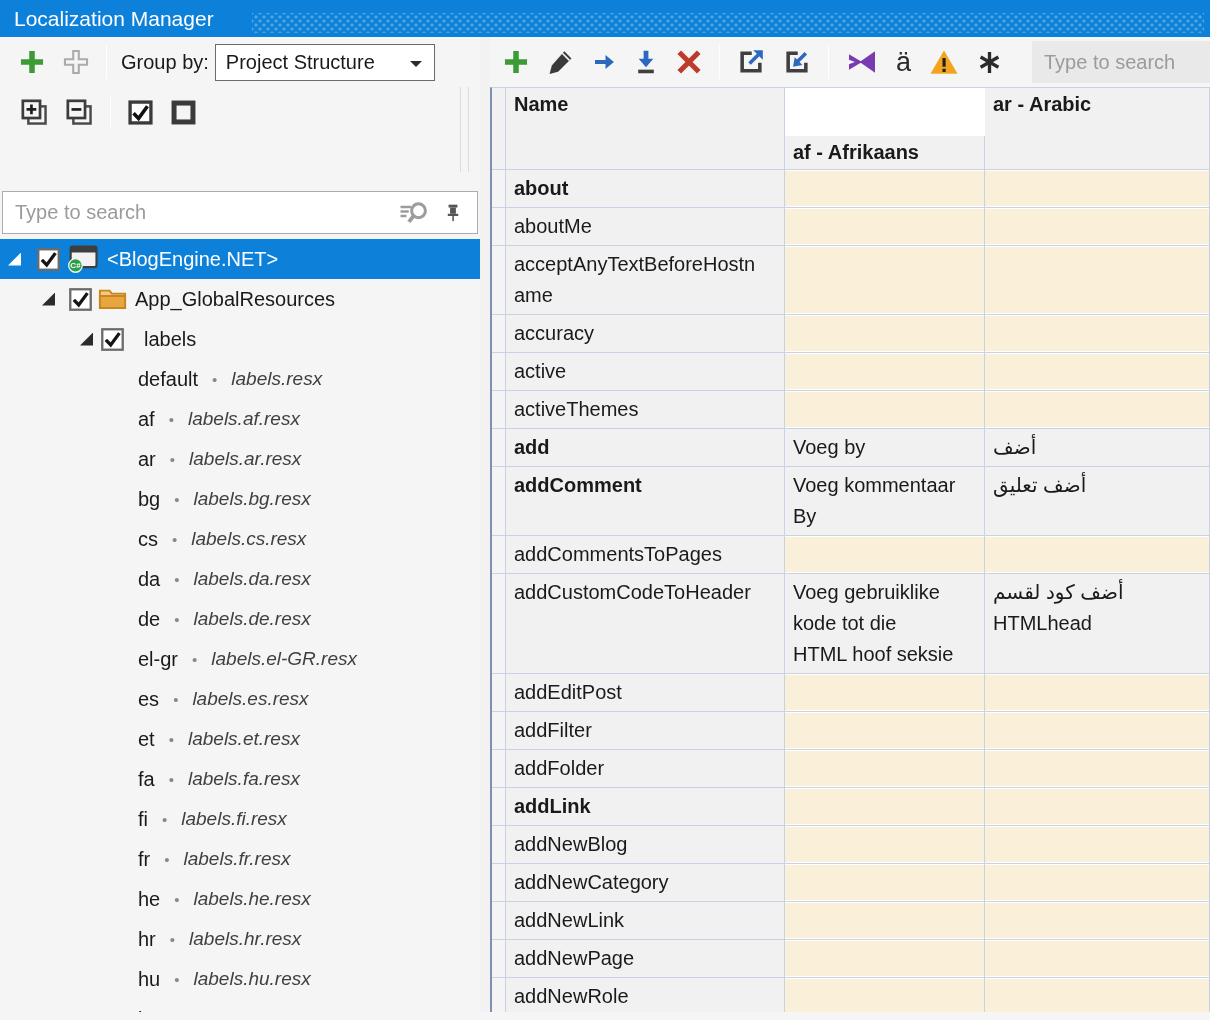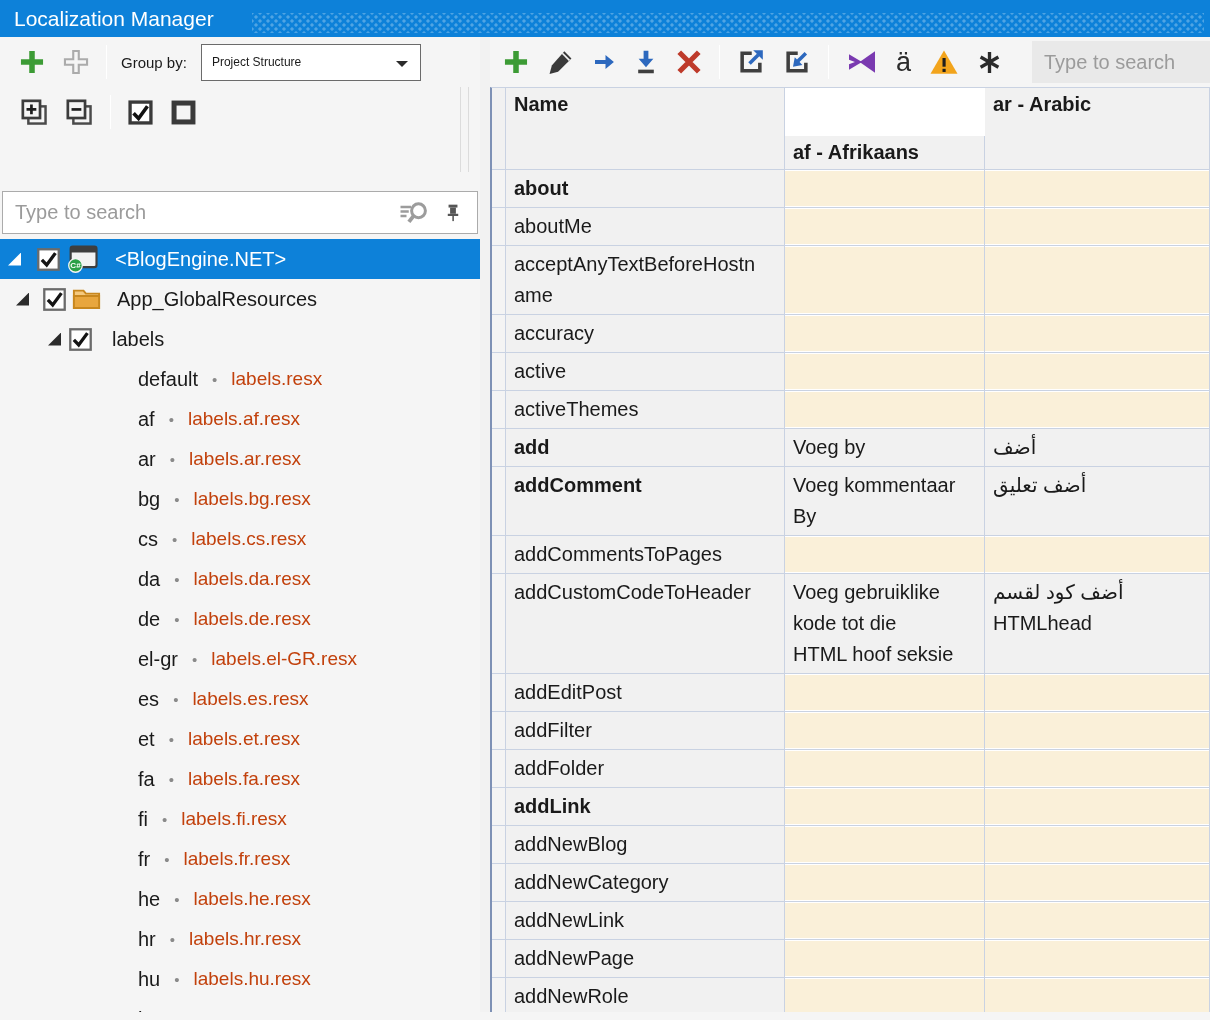--- a/index.html
+++ b/index.html
@@ -14,23 +14,23 @@
     background-size:8px 8px;background-position:0 0,4px 4px;}
   
   .content{display:flex;height:975px;}
   .left-pane{width:480px;flex:none;position:relative;background:#F5F5F5;}
   .splitter{width:10px;flex:none;background:#F2F2F2;}
   .right-pane{flex:1;display:flex;flex-direction:column;background:#F5F5F5;min-width:0;}
   
   .tbrow{height:50px;display:flex;align-items:center;}
   .tbtn{border:none;background:transparent;padding:2px;margin:0 7px;display:flex;align-items:center;justify-content:center;cursor:default;}
   .sep{width:1px;height:34px;background:#CFCFCF;border-right:1px solid #FFF;margin:0 8px;}
-  .grouping-label{font-size:15px;margin:0 14px 0 6px;white-space:nowrap;}
+  .grouping-label{font-size:20px;margin:0 6px 0 6px;white-space:nowrap;}
   .combo{width:220px;height:37px;border:1px solid #6B6B6B;background:#fff;display:flex;align-items:center;position:relative;}
-  .combo .val{font-size:12px;margin-left:10px;white-space:nowrap;}
+  .combo .val{font-size:20px;margin-left:10px;white-space:nowrap;}
   .combo .arrow{position:absolute;right:12px;top:16px;width:0;height:0;
     border-left:6px solid transparent;border-right:6px solid transparent;border-top:6px solid #2B2B2B;}
   .endsep{position:absolute;left:460px;top:50px;height:85px;width:9px;
     border-left:1px solid #DCDCDC;border-right:1px solid #DCDCDC;}
   
   .searchbox{position:absolute;left:2px;right:2px;top:154px;height:43px;background:#fff;
     border:1px solid #ABABAB;display:flex;align-items:center;}
   .searchbox input{flex:1;border:none;outline:none;font-size:20px;margin-left:10px;
     font-family:inherit;color:#1A1A1A;background:transparent;}
   .searchbox input::placeholder,.rsearch input::placeholder{color:#9B9B9B;}
@@ -38,29 +38,29 @@
   .rsearch input{flex:1;min-width:0;border:none;outline:none;background:transparent;font-size:20px;
     font-family:inherit;padding-left:12px;color:#1A1A1A;}
   
   .tree{position:absolute;top:202px;left:0;right:0;bottom:0;overflow:hidden;}
   .tree-row{height:40px;display:flex;align-items:center;font-size:20px;white-space:nowrap;}
   .tree-row.selected{background:#0D81D9;color:#fff;}
   .tri{width:13px;height:13px;background:#2B2B2B;flex:none;
     clip-path:polygon(100% 0,100% 100%,0 100%);}
   .selected .tri{background:#fff;}
   .lvl0{padding-left:8px;}  .lvl0 .tri{margin-right:16px;}
-  .lvl1{padding-left:16px;} .lvl1 .tri{margin-right:14px;}
-  .lvl2{padding-left:48px;} .lvl2 .tri{margin-right:8px;}
+  .lvl1{padding-left:42px;} .lvl1 .tri{margin-right:14px;}
+  .lvl2{padding-left:80px;} .lvl2 .tri{margin-right:8px;}
   .cb{flex:none;margin-right:6px;}
   .node-icon{flex:none;margin-right:8px;display:flex;}
-  .node-label{margin-left:8px;}
+  .node-label{margin-left:0;}
   .file-row{padding-left:138px;}
   .file-row .code{font-size:20px;}
   .file-row .bullet{color:#8A8A8A;font-size:15px;margin:0 14px;}
-  .file-row .fname{color:#c2410c;font-size:19px;}
+  .file-row .fname{font-style:italic;color:#404040;font-size:19px;}
   
   .grid-wrap{flex:1;background:#fff;border-left:2px solid #7E91B5;border-top:1px solid #C9D2E2;overflow:hidden;}
   .trow{display:flex;border-bottom:1px solid #C9D2E2;}
   .cell{padding:3px 8px;font-size:20px;line-height:31px;min-height:31px;border-right:1px solid #C9D2E2;overflow:hidden;}
   .cell.gutter{width:14px;flex:none;padding:0;background:#F4F4F4;}
   .cell.name{width:279px;flex:none;background:#F1F1F1;padding-right:24px;overflow-wrap:anywhere;}
   .cell.name.bold{font-weight:bold;}
   .cell.val{width:200px;flex:none;overflow-wrap:break-word;padding-right:28px;}
   .cell.val.ar-col{width:auto;flex:1;padding-right:8px;}
   .cell.val.empty{background:#FAF0D9;box-shadow:inset 0 1px 0 #fff,inset 0 -1px 0 #fff;}

